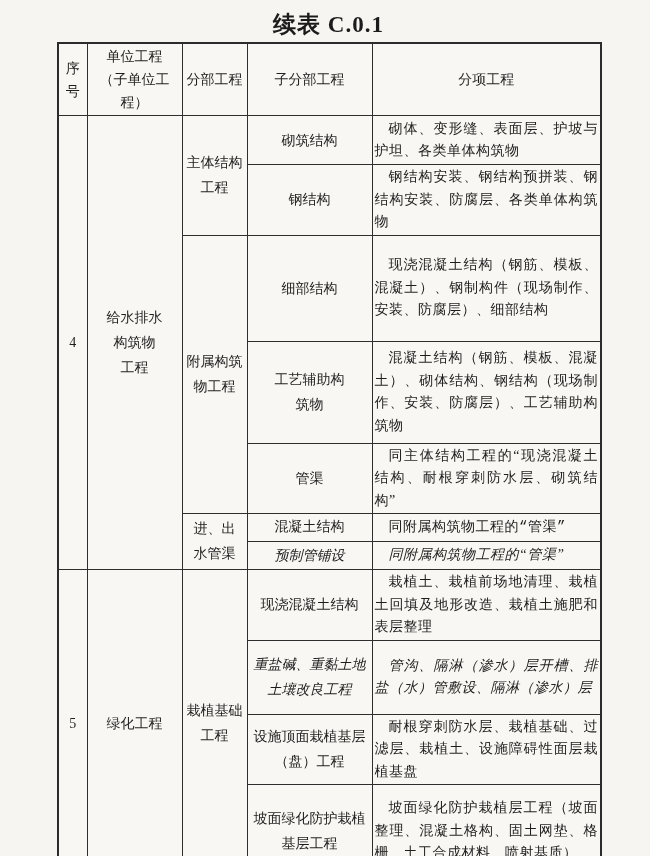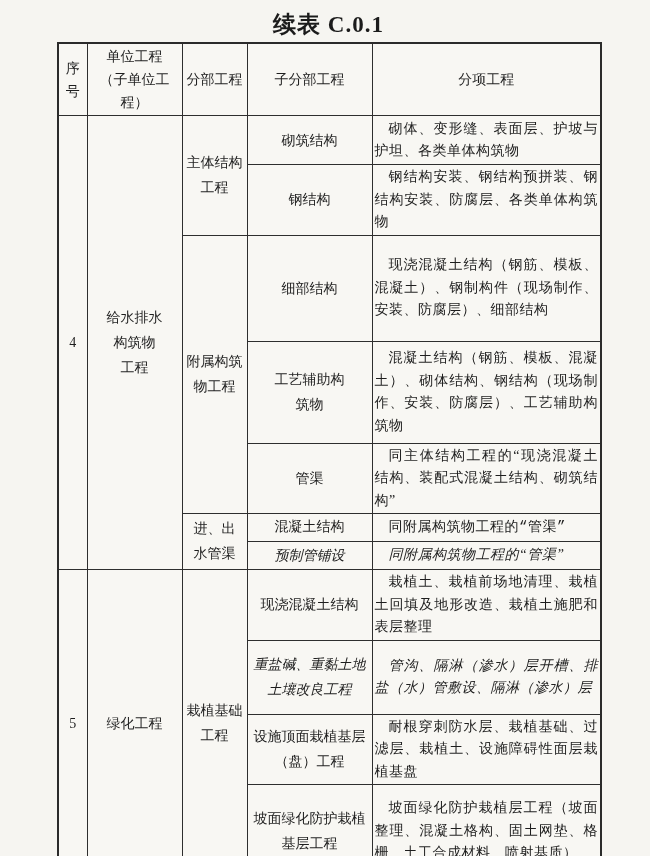--- a/index.html
+++ b/index.html
@@ -117,21 +117,21 @@
       <td class="c-center">细部结构</td>
       <td class="c-items">现浇混凝土结构（钢筋、模板、混凝土）、钢制构件（现场制作、安装、防腐层）、细部结构</td>
     </tr>
     <tr class="h-r4">
       <td class="c-center">工艺辅助构
 筑物</td>
       <td class="c-items">混凝土结构（钢筋、模板、混凝土）、砌体结构、钢结构（现场制作、安装、防腐层）、工艺辅助构筑物</td>
     </tr>
     <tr class="h-r5">
       <td class="c-center">管渠</td>
-      <td class="c-items">同主体结构工程的“现浇混凝土结构、装配式混凝土结构、砌筑结构”</td>
+      <td class="c-items">同主体结构工程的“现浇混凝土结构、耐根穿刺防水层、砌筑结构”</td>
     </tr>
     <tr class="h-r6">
       <td class="c-center" rowspan="2">进、出
 水管渠</td>
       <td class="c-center">混凝土结构</td>
       <td class="c-items">同附属构筑物工程的“管渠”</td>
     </tr>
     <tr class="h-r7">
       <td class="c-center">预制管铺设</td>
       <td class="c-items">同附属构筑物工程的“管渠”</td>

